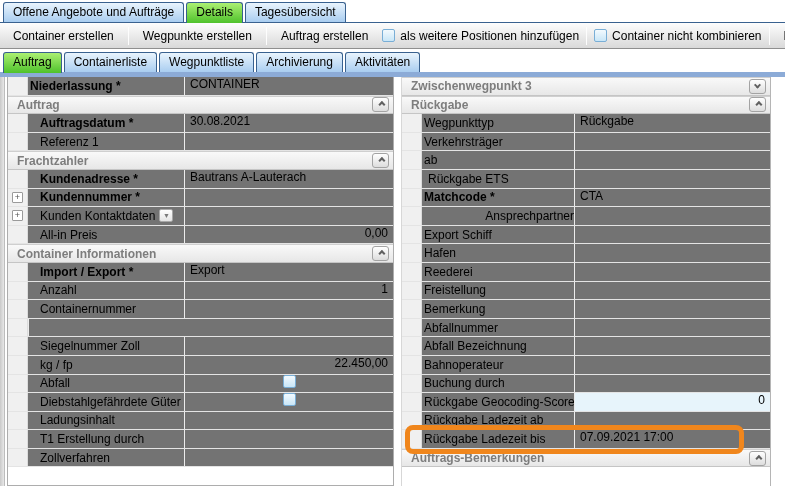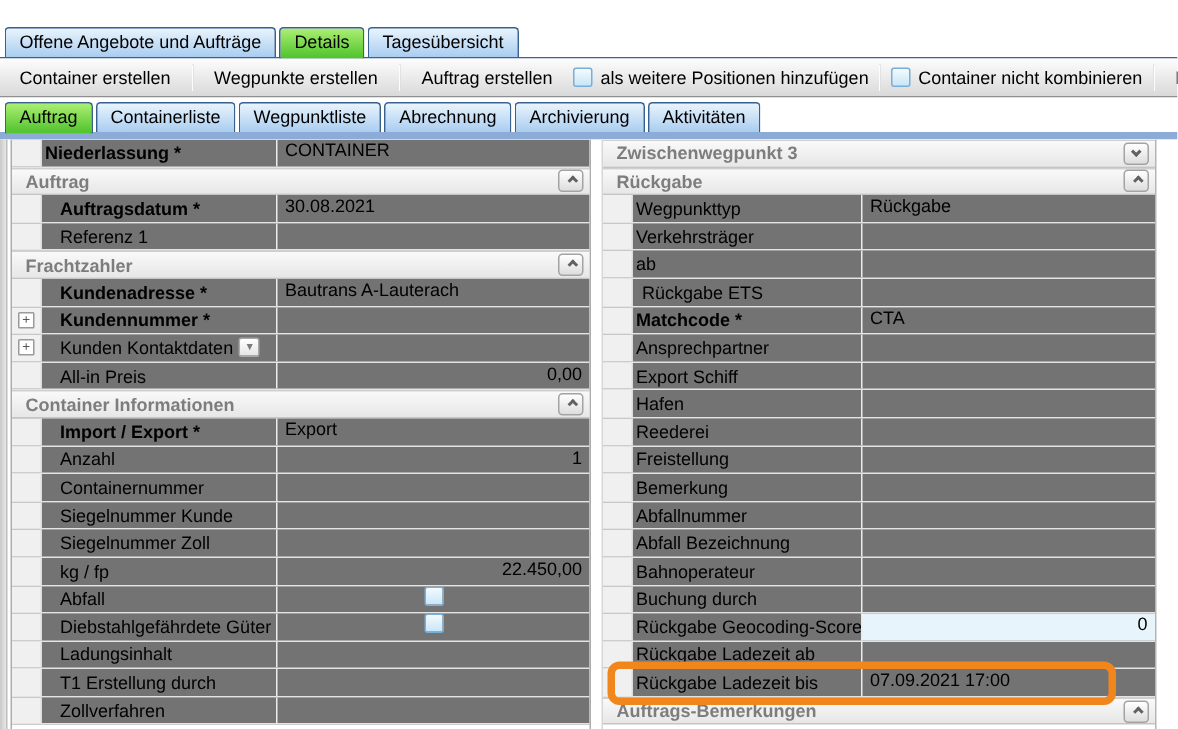--- a/index.html
+++ b/index.html
@@ -1,21 +1,21 @@
 <!DOCTYPE html>
 <html><head>
 <meta charset="utf-8">
 <style>
   * { margin:0; padding:0; box-sizing:border-box; }
   html,body { width:785px; height:486px; overflow:hidden; background:#fff;
     font-family:"Liberation Sans", sans-serif; font-size:12px; color:#000; }
 
   
   .tabrow { display:flex; align-items:flex-end; gap:2px; padding-left:3px; background:#fff; height:23px; }
-  .tabrow1 { border-bottom:1px solid #39618f;margin-top:16px; }
+  .tabrow1 { border-bottom:1px solid #39618f; }
   .tab { border:1px solid #39618f; border-bottom:none; border-radius:3px 3px 0 0;
     padding:2px 9px 3px 9px; background:linear-gradient(#e9f4fd,#a9cdf0); white-space:nowrap;
     cursor:default; position:relative; }
   .tab.sel { background:linear-gradient(#abef72,#4fc22c); margin-bottom:-1px; padding-bottom:4px; z-index:2; }
 
   
   .toolbar { height:26px; display:flex; align-items:center; gap:7px; padding:0 6px;
     background:linear-gradient(#fdfdfd,#d9d9d9); border-bottom:1px solid #8f8f8f; }
   .tbtn { padding:3px 7px; white-space:nowrap; cursor:default; }
   .tsep { width:1px; height:18px; background:#9d9d9d; border-right:1px solid #fdfdfd; }
@@ -87,21 +87,20 @@
       <span class="cb"></span>
       <span>Container nicht kombinieren</span>
     </label>
     <div class="tsep"></div>
     <div class="tbtn pushright">Neuanlage</div>
   </div>
 <div class="tabrow" id="tabrow2">
     <div class="tab sel"><span>Auftrag</span></div>
     <div class="tab"><span>Containerliste</span></div>
     <div class="tab"><span>Wegpunktliste</span></div>
-    <div class="tab"><span>Abrechnung</span></div>
     <div class="tab"><span>Archivierung</span></div>
     <div class="tab"><span>Aktivitäten</span></div>
   </div>
 <div class="bluebar"></div>
 <div class="content">
   <div class="leftedge"></div>
   <div class="panel panel-left" id="panelL">
       <div class="prow field">
         <div class="gutter"></div>
         <div class="lblcol" style="padding-left: 2px;">
@@ -210,23 +209,20 @@
         <div class="gutter"></div>
         <div class="lblcol" style="padding-left: 12px;">
           <span>Containernummer</span>
         </div>
         <div class="valcol">
           <span></span>
         </div>
       </div>
       <div class="prow field">
         <div class="gutter"></div>
-        <div class="lblcol" style="padding-left: 12px;">
-          <span>Siegelnummer Kunde</span>
-        </div>
         <div class="valcol">
           <span></span>
         </div>
       </div>
       <div class="prow field">
         <div class="gutter"></div>
         <div class="lblcol" style="padding-left: 12px;">
           <span>Siegelnummer Zoll</span>
         </div>
         <div class="valcol">
@@ -341,21 +337,21 @@
         <div class="gutter"></div>
         <div class="lblcol" style="padding-left: 2px;">
           <span class="b">Matchcode *</span>
         </div>
         <div class="valcol">
           <span>CTA</span>
         </div>
       </div>
       <div class="prow field">
         <div class="gutter"></div>
-        <div class="lblcol" style="padding-left: 2px;">
+        <div class="lblcol" style="padding-left: 14px; justify-content: flex-end;">
           <span>Ansprechpartner</span>
         </div>
         <div class="valcol">
           <span></span>
         </div>
       </div>
       <div class="prow field">
         <div class="gutter"></div>
         <div class="lblcol" style="padding-left: 2px;">
           <span>Export Schiff</span>

